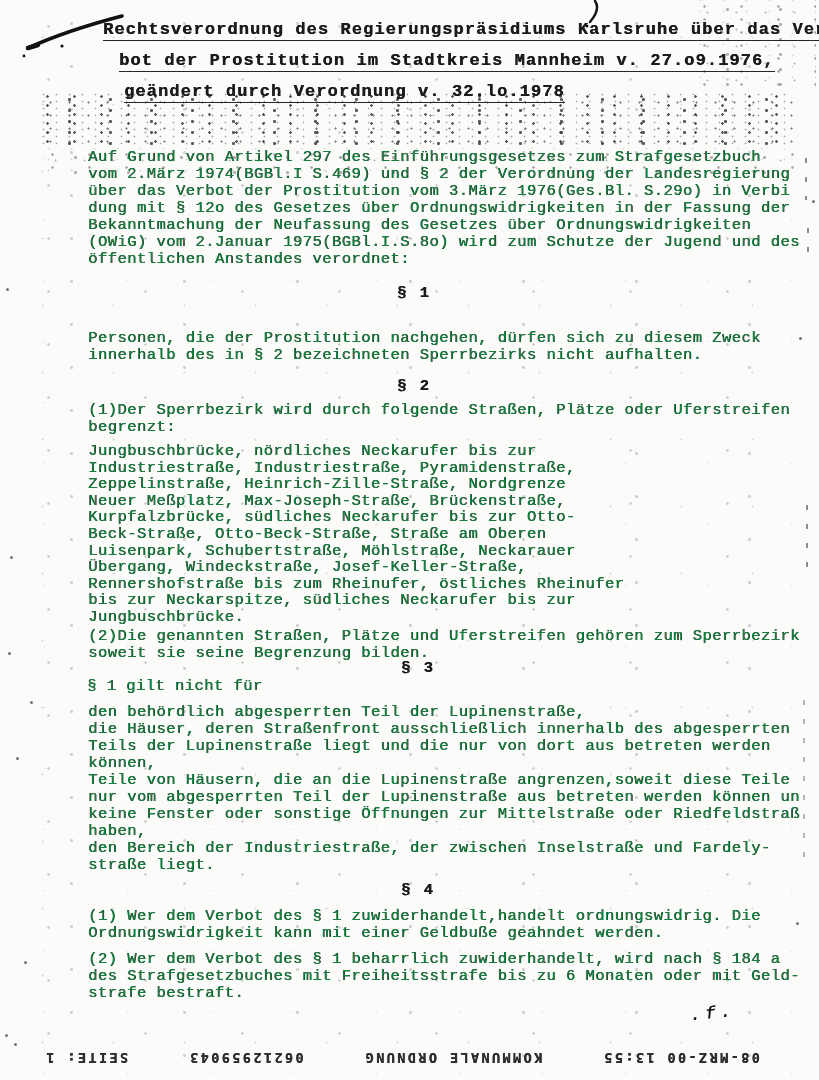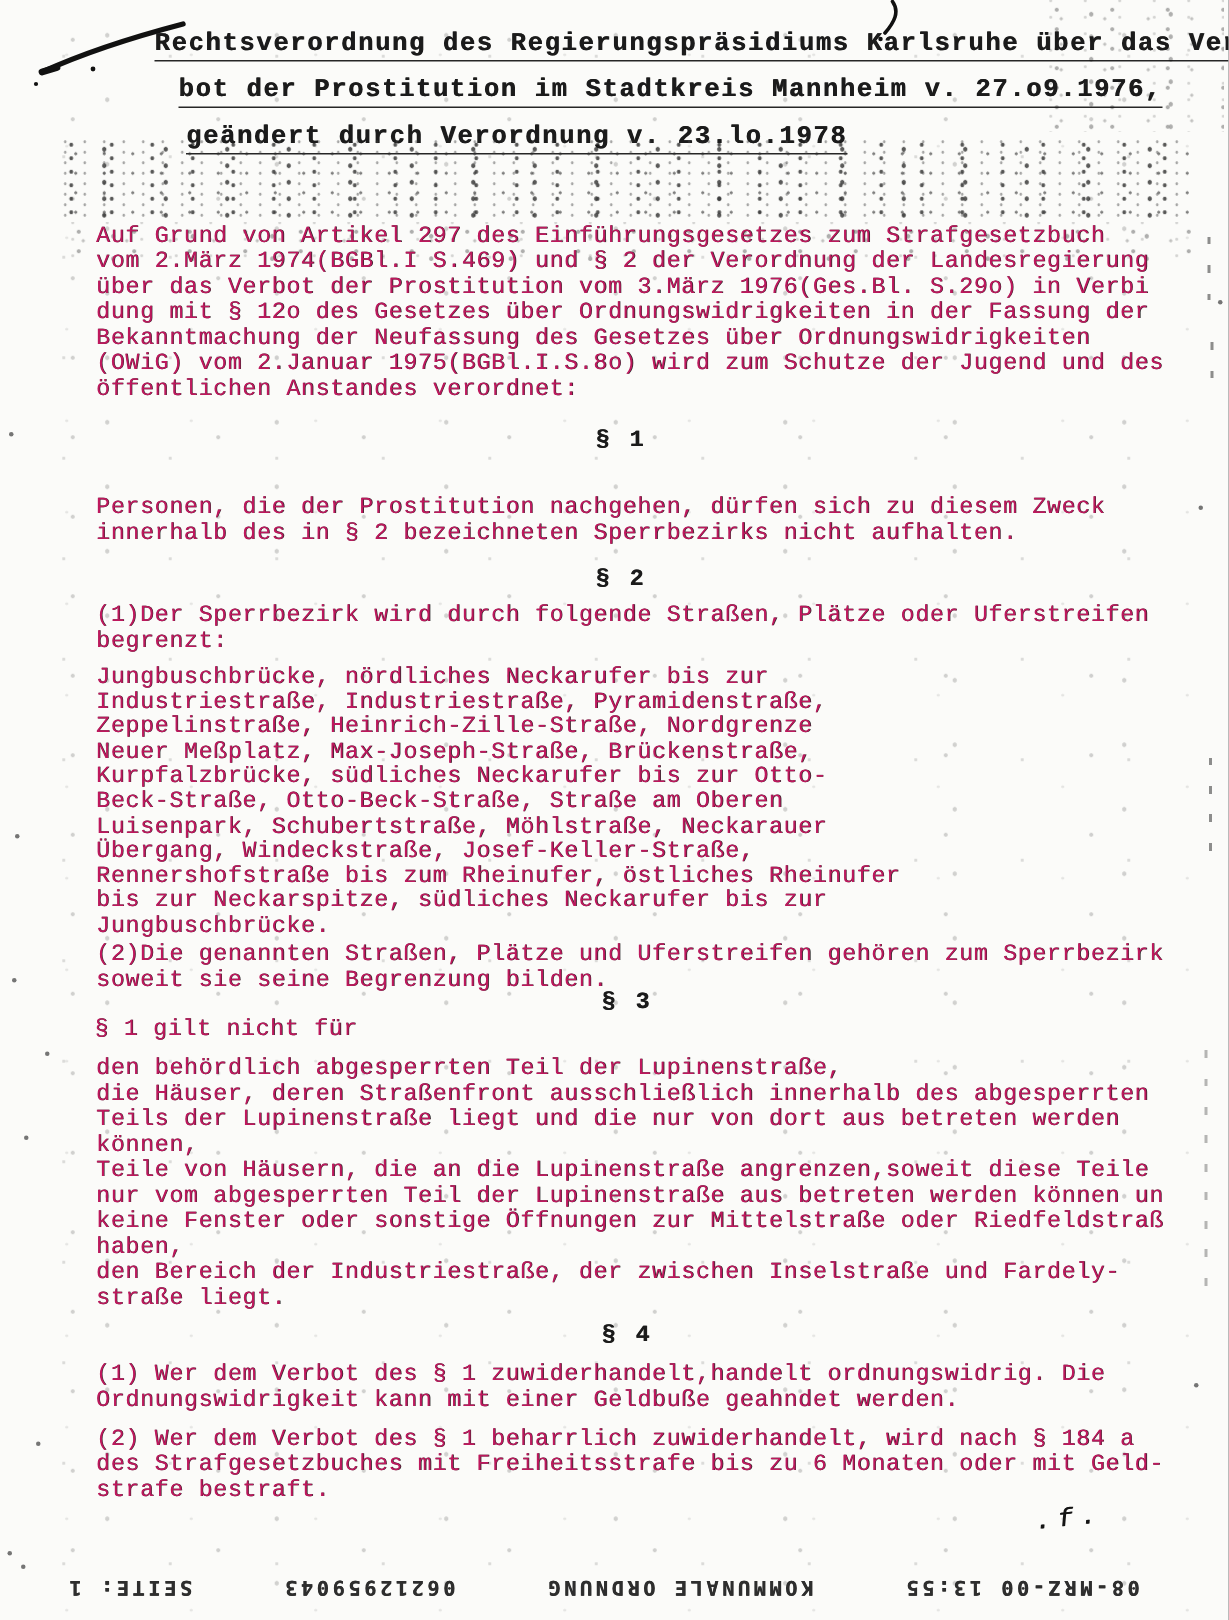--- a/index.html
+++ b/index.html
@@ -12,22 +12,23 @@
     font-family:"Liberation Mono","DejaVu Sans Mono",monospace;
     color:#1b1b1b;
   }
   
   .t{
     position:absolute;
     white-space:pre;
     font-size:15.5px;
     line-height:17px;
     letter-spacing:0.45px;
-    color:#be185d;
+    color:#15803d;
     text-shadow:0.4px 0 0 #2a2a2a;
+    margin-left:24px;
   }
   .streets{line-height:16.6px;}
   .par-head{
     position:absolute;
     white-space:pre;
     font-size:15.5px;
     font-weight:700;
     letter-spacing:2px;
     text-shadow:0.4px 0 0 #222;
   }
@@ -104,21 +105,21 @@
     <circle cx="6" cy="50" r="1.4" fill="#111"></circle>
   </svg>
 
   <svg class="hand" style="left:575px;top:0;" width="34" height="30" viewBox="0 0 34 30">
     <path d="M20,1 c5,7 1,14 -5,21" stroke="#111" stroke-width="2.4" fill="none" stroke-linecap="round"></path>
     <circle cx="12" cy="26" r="1.5" fill="#111"></circle>
   </svg>
 
   <div class="title-line" style="left:103px;top:20px;">Rechtsverordnung des Regierungspräsidiums Karlsruhe über das Ver-</div>
   <div class="title-line" style="left:119px;top:51px;font-family:Liberation Mono, monospace;">bot der Prostitution im Stadtkreis Mannheim v. 27.o9.1976,</div>
-  <div class="title-line" style="left:124px;top:82px;">geändert durch Verordnung v. 23.lo.1978</div>
+  <div class="title-line" style="left:124px;top:82px;">geändert durch Verordnung v. 32.lo.1978</div>
 
   <div class="noise noise-dense" style="left:34px;top:92px;width:762px;height:56px;"></div>
   <div class="noise noise-sparse" style="left:34px;top:148px;width:762px;height:26px;"></div>
   <div class="noise noise-sparse" style="left:686px;top:0;width:130px;height:88px;"></div>
   <div class="noise noise-page"></div>
 
   <div class="t" style="left:64px;top:149px;">Auf Grund von Artikel 297 des Einführungsgesetzes zum Strafgesetzbuch
 vom 2.März 1974(BGBl.I S.469) und § 2 der Verordnung der Landesregierung
 über das Verbot der Prostitution vom 3.März 1976(Ges.Bl. S.29o) in Verbi
 dung mit § 12o des Gesetzes über Ordnungswidrigkeiten in der Fassung der

